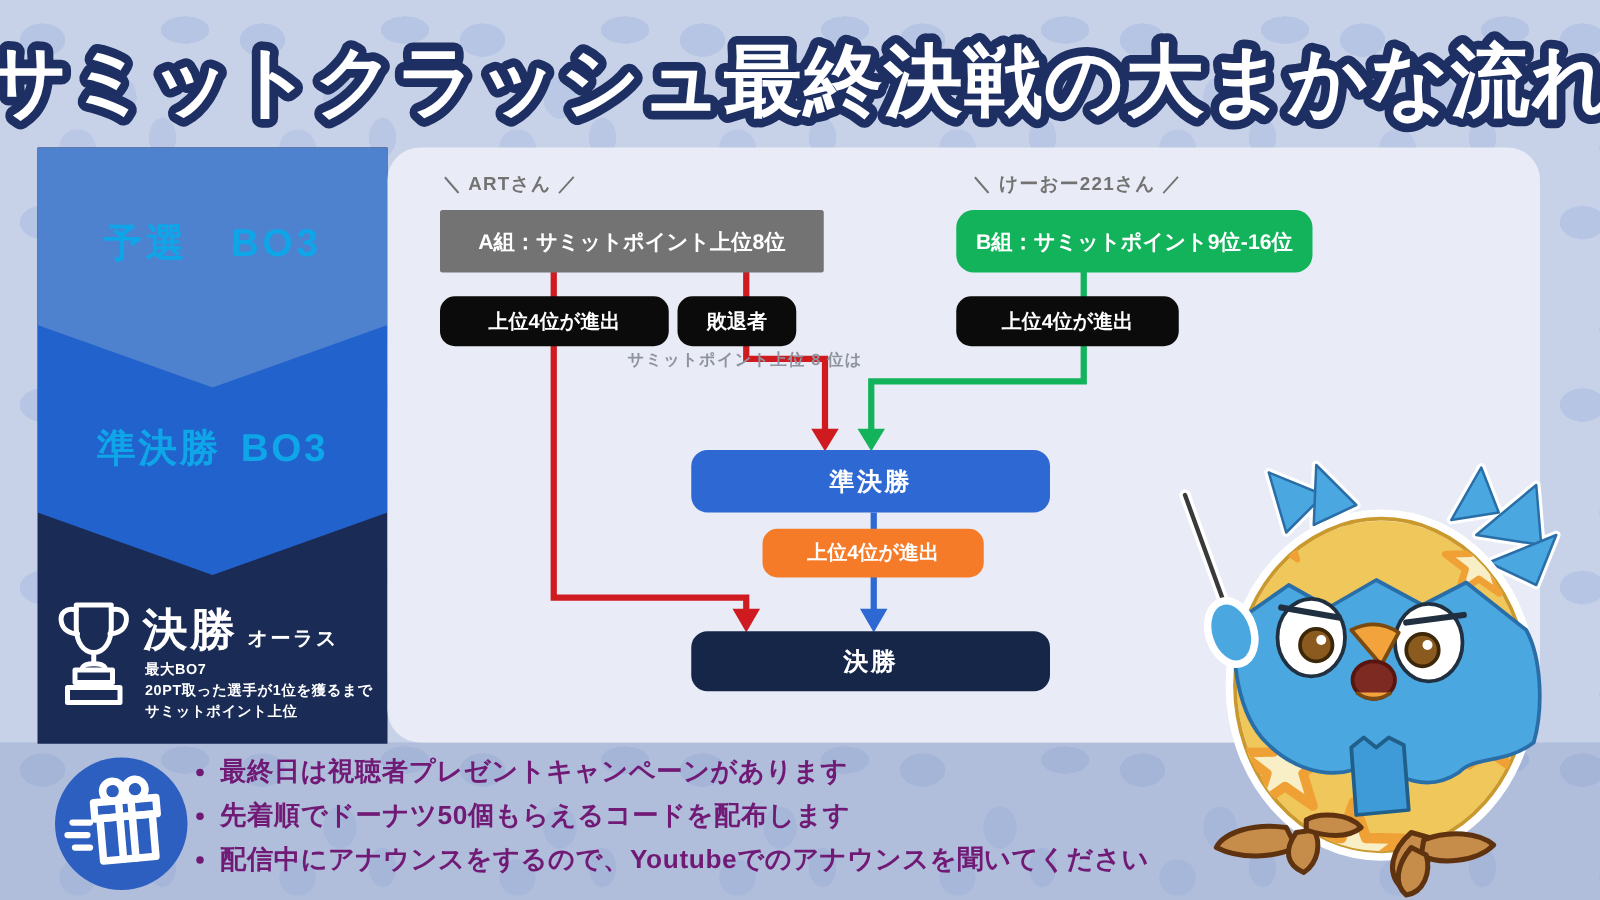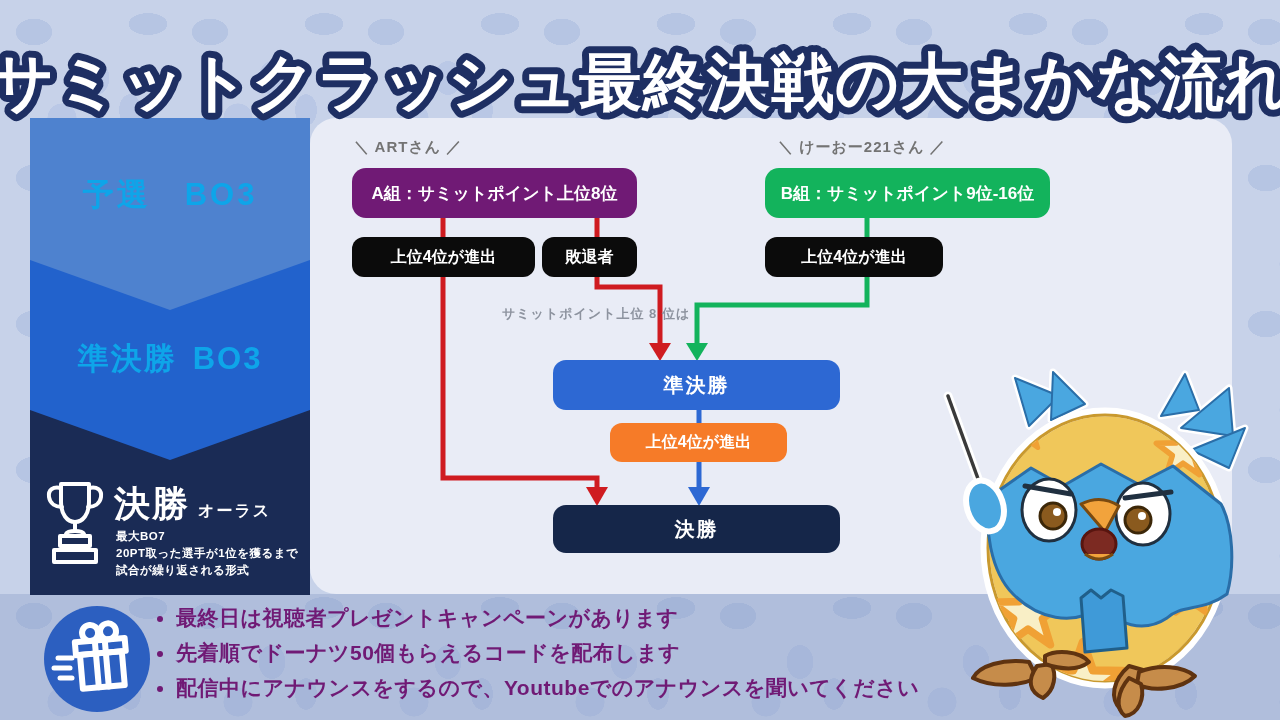--- a/index.html
+++ b/index.html
@@ -11,21 +11,21 @@
       radial-gradient(ellipse 30px 22px at 34px 32px, #b6c5e3 60%, transparent 61%),
       radial-gradient(ellipse 22px 28px at 96px 78px, #bac8e6 60%, transparent 61%),
       radial-gradient(ellipse 32px 18px at 148px 24px, #b6c5e3 60%, transparent 61%),
       radial-gradient(ellipse 24px 24px at 62px 118px, #bac8e6 60%, transparent 61%),
       radial-gradient(ellipse 18px 26px at 130px 110px, #b9c7e5 60%, transparent 61%);
     background-size:176px 146px;
   }
   .bottom-band{position:absolute;left:0;top:594px;width:1280px;height:126px;
     background:rgba(118,140,188,.28);z-index:0;}
   
-  .title-wrap{position:absolute;left:0;top:32px;width:1280px;height:96px;z-index:3;}
+  .title-wrap{position:absolute;left:0;top:14px;width:1280px;height:96px;z-index:3;}
   .title-wrap svg{display:block;}
   .title-text{
     font-family:"Liberation Sans","DejaVu Sans",sans-serif;
     font-weight:bold;font-size:63px;letter-spacing:1px;
     fill:#ffffff;stroke:#1e2f63;stroke-width:14px;
     paint-order:stroke;stroke-linejoin:round;
   }
   
   .sidebar{position:absolute;left:30px;top:118px;width:280px;height:477px;
     background:#1a2b55;z-index:1;overflow:hidden;}
@@ -48,29 +48,29 @@
   
   .panel{position:absolute;left:310px;top:118px;width:922px;height:476px;
     background:#e9ecf6;border-radius:26px;z-index:1;}
   .connectors{position:absolute;left:0;top:0;}
   .host-label{position:absolute;color:#737373;font-size:15px;font-weight:bold;
     letter-spacing:1px;white-space:nowrap;}
   .host-a{left:44px;top:20px;}
   .host-b{left:468px;top:20px;text-align:center;}
   .fbox{position:absolute;display:flex;align-items:center;justify-content:center;
     color:#fff;font-weight:bold;white-space:nowrap;}
-  .box-red{left:42px;top:50px;width:285px;height:50px;background:#701a75;
-    border-radius:14px;font-size:17px;}
+  .box-red{left:42px;top:50px;width:307px;height:50px;background:#737373;
+    border-radius:2px;font-size:17px;}
   .box-green{left:455px;top:50px;width:285px;height:50px;background:#13b35c;
     border-radius:14px;font-size:17px;}
   .box-black{background:#0b0b0b;border-radius:12px;font-size:16px;height:40px;top:119px;}
   .box-a1{left:42px;width:183px;}
   .box-a2{left:232px;width:95px;}
   .box-b1{left:455px;width:178px;}
-  .note{position:absolute;left:192px;top:184px;color:#8d939f;font-size:13px;
+  .note{position:absolute;left:192px;top:158px;color:#8d939f;font-size:13px;
     font-weight:bold;line-height:24px;letter-spacing:1px;}
   .box-semi{left:243px;top:242px;width:287px;height:50px;background:#2d68d3;
     border-radius:13px;font-size:20px;letter-spacing:2px;}
   .box-orange{left:300px;top:305px;width:177px;height:39px;background:#f67b28;
     border-radius:12px;font-size:16px;}
   .box-final{left:243px;top:387px;width:287px;height:48px;background:#152649;
     border-radius:13px;font-size:20px;letter-spacing:2px;}
   
   .gift-badge{position:absolute;left:44px;top:606px;width:106px;height:106px;
     border-radius:50%;background:#2c5fc0;z-index:2;}
@@ -115,21 +115,21 @@
         <rect x="16" y="58" width="30" height="10"></rect>
         <rect x="10" y="72" width="42" height="12"></rect>
       </g>
     </svg>
     <div class="final-row">
       <span class="final-main">決勝</span><span class="final-sub">オーラス</span>
     </div>
     <div class="final-details">
       <div>最大BO7</div>
       <div>20PT取った選手が1位を獲るまで</div>
-      <div>試合が繰り返される形式</div>
+      <div>サミットポイント上位</div>
     </div>
   </div>
 </div>
 
 <div class="panel">
   <svg class="connectors" width="922" height="476" viewBox="0 0 922 476">
 
     <g>
       <polyline points="133,95 133,360 287,360 287,371" fill="none" stroke="#cf1b20" stroke-width="5"></polyline>
       <polygon points="276,369 298,369 287,388" fill="#cf1b20"></polygon>

